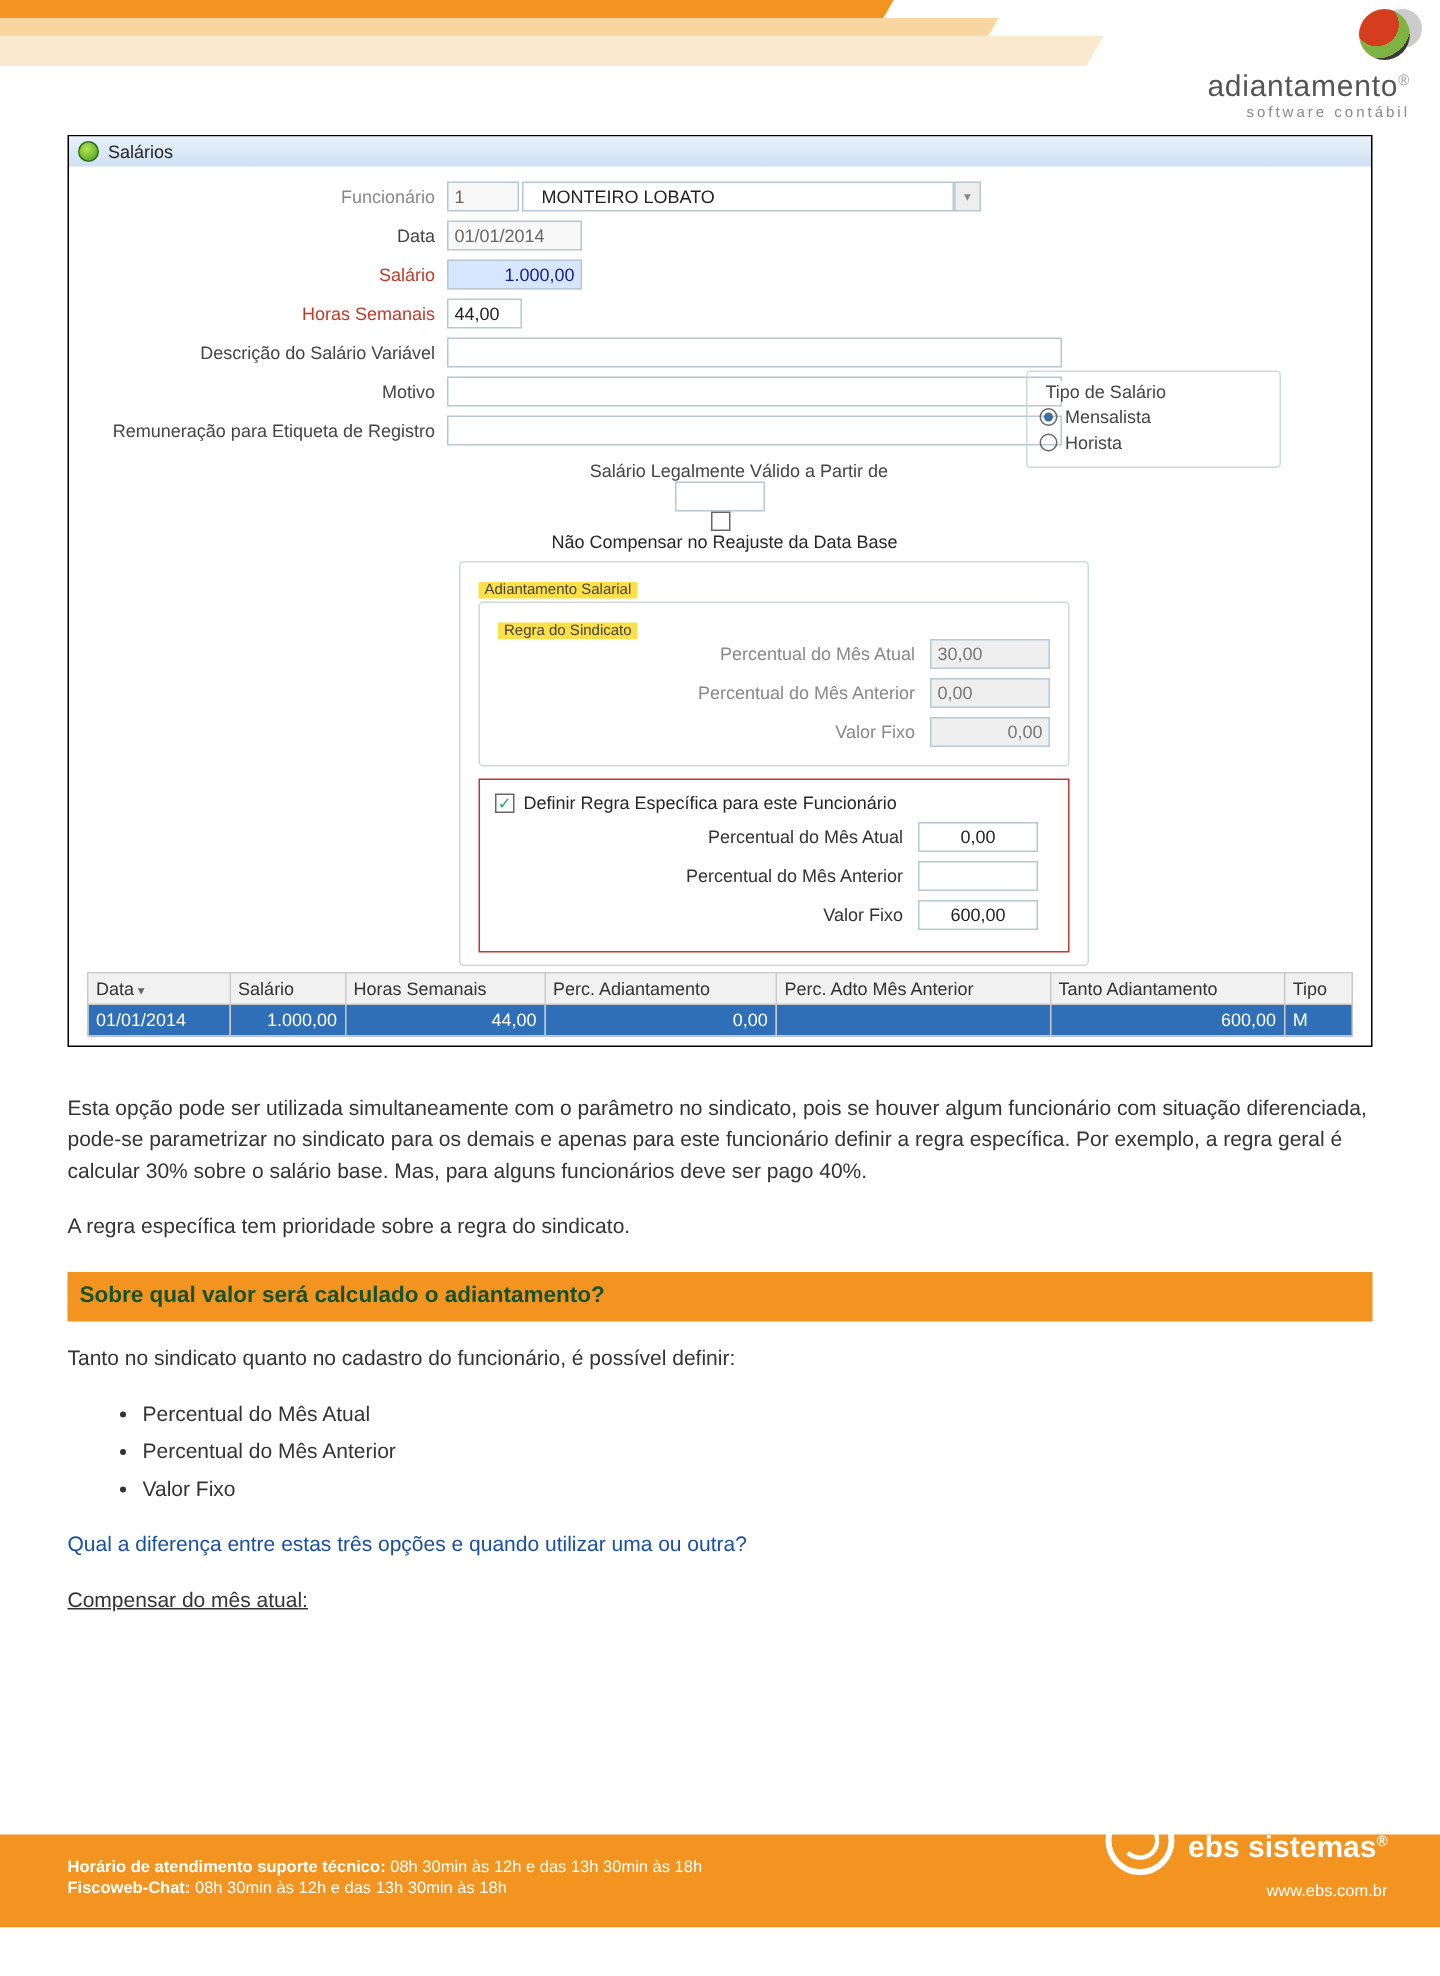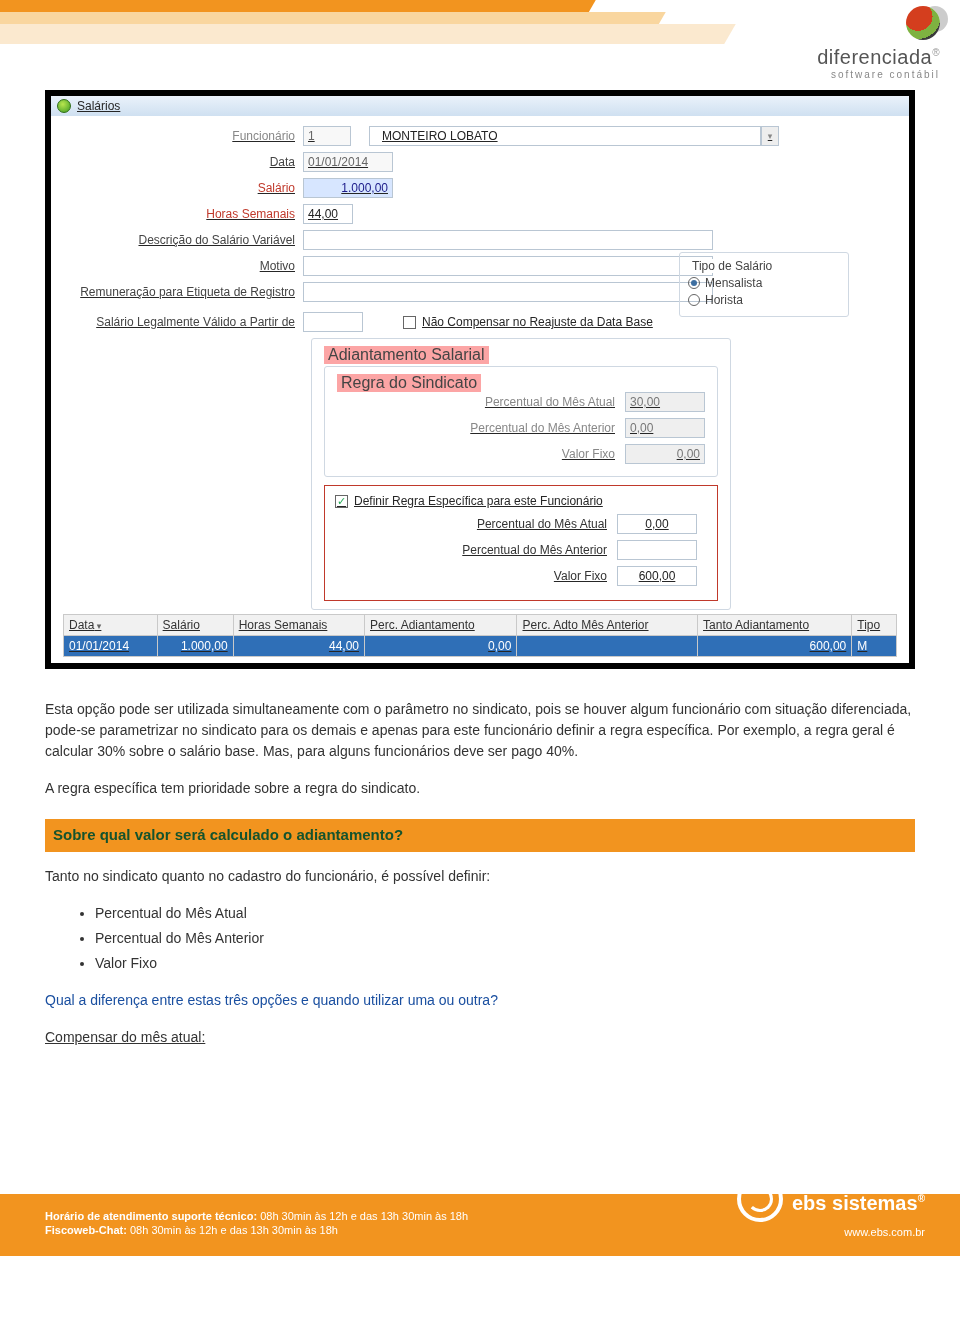--- a/index.html
+++ b/index.html
@@ -17,42 +17,42 @@
   .wedge.c { top: 24px; left: -50px; width: 780px; background: #fbe9cf; }
   
   .logo-box { position: absolute; top: 6px; right: 20px; text-align: right; z-index: 2; }
   .logo-ball { width: 34px; height: 34px; border-radius: 50%; background: radial-gradient(circle at 35% 30%, #d43e1e 0 45%, #7eb241 45% 70%, #3b3b3b 70% 100%); display:inline-block; box-shadow: 12px -4px 0 -4px #ccc; }
   .logo-name { font-size: 20px; color: #555; letter-spacing: .5px; margin-top: 2px; }
   .logo-name sup { font-size: 10px; color: #999; }
   .logo-sub { font-size: 10px; color: #888; letter-spacing: 2px; }
   
   .page { position: relative; z-index: 1; padding: 90px 45px 30px 45px; }
   
-  .win { border: 6px solid #000000; background:#fff; font-size:12px; color:#262626;text-decoration:underline; }
+  .win { border: 1px solid #000000; background:#fff; font-size:12px; color:#262626; }
   .titlebar { background: linear-gradient(#eaf2fb, #cfe0f1); padding: 3px 6px; display:flex; align-items:center; gap:6px; }
   .title-icon { width:14px; height:14px; border-radius:50%; background: radial-gradient(circle at 40% 35%, #b9e64f, #3e9a23); border:1px solid #2e6e18; }
   .form-area { padding: 10px 12px 6px 12px; }
   .row { display:flex; align-items:center; margin-bottom:6px; }
   .lbl { width: 240px; text-align:right; padding-right:8px; color:#444; }
   .lbl.red { color:#c0392b; }
   .lbl.gray { color:#888; }
   .inp { border:1px solid #b9c6d3; background:#fff; padding:2px 4px; font-family:inherit; font-size:12px; color:#222; }
   .inp.ro { background:#efefef; color:#777; }
   .inp.ro-white { background:#f8f8f8; color:#666; }
   .sel-blue { background:#d7e6ff; color:#1a1a8a; text-align:right; }
   .dropdown-btn { width:18px; height:20px; border:1px solid #b9c6d3; background:#eee; display:inline-flex; align-items:center; justify-content:center; color:#888; font-size:9px; }
   .right-block { position:absolute; right:60px; top:156px; width:170px;margin-left:20px; }
   .group { border:1px solid #cfd8e2; border-radius:3px; padding:6px 8px; font-size:12px; color:#444; }
   .group .gtitle { margin-top:-14px; background:#fff; display:inline-block; padding:0 4px; font-size:12px; color:#444; }
   .radio-row { display:flex; align-items:center; gap:5px; margin:3px 0; }
   .radio { width:12px; height:12px; border-radius:50%; border:1px solid #666; display:inline-flex; align-items:center; justify-content:center; }
   .radio.on::after { content:""; width:6px; height:6px; border-radius:50%; background:#3e6fa1; }
   .checkbox { width:13px; height:13px; border:1px solid #666; display:inline-flex; align-items:center; justify-content:center; background:#fff; font-size:11px; color:#2a5; }
   .fieldset { border:1px solid #cfd8e2; border-radius:3px; padding:10px 12px 8px 12px; margin-top:6px; }
-  .fieldset .legend { margin-top:-18px; background:#fca5a5; display:inline-block; padding:0 4px; font-size:16px; color:#444; }
+  .fieldset .legend { margin-top:-18px; background:#fde047; display:inline-block; padding:0 4px; font-size:10px; color:#444; }
   .sub-row { display:flex; align-items:center; justify-content:flex-end; margin-bottom:6px; gap:10px; }
   .sub-row .slbl { color:#888; }
   .sub-row .slbl.dark { color:#333; }
   .sub-row .sval { width:80px; text-align:left; }
   .spec-box { border:1px solid #c0392b; padding:8px 20px 8px 10px; margin-top:8px; }
   .spec-chk-row { display:flex; align-items:center; gap:6px; margin-bottom:6px; }
   
   .tbl { width:100%; border-collapse:collapse; font-size:12px; margin-top:4px; }
   .tbl th { background:#f1f1f1; border:1px solid #c9c9c9; padding:3px 5px; font-weight:normal; color:#333; text-align:left; white-space:nowrap; }
   .tbl td { border:1px solid #c9c9c9; padding:3px 5px; }
@@ -82,37 +82,37 @@
 <body>
 
 <div class="top-wedges">
   <div class="wedge a"></div>
     <div class="wedge b"></div>
     <div class="wedge c"></div>
 </div>
 
 <div class="logo-box">
   <span class="logo-ball"></span>
-  <div class="logo-name"><span>diferenciada</span><sup>®</sup></div>
+  <div class="logo-name"><span>adiantamento</span><sup>®</sup></div>
   <div class="logo-sub">software contábil</div>
 </div>
 
 <div class="page">
 
   <div class="win" style="position:relative;">
     <div class="titlebar">
       <span class="title-icon"></span>
       <span>Salários</span>
     </div>
 
     <div class="form-area">
       <div class="row">
         <span class="lbl gray">Funcionário</span>
         <input class="inp ro-white" style="width: 48px;" value="1">
-        <input class="inp" style="width: 392px; margin-left: 18px; padding-left: 12px;" value="MONTEIRO LOBATO">
+        <input class="inp" style="width: 288px; margin-left: 2px; padding-left: 12px;" value="MONTEIRO LOBATO">
         <span class="dropdown-btn">▾</span>
       </div>
       <div class="row">
         <span class="lbl">Data</span>
         <input class="inp ro-white" style="width: 90px;" value="01/01/2014">
       </div>
       <div class="row">
         <span class="lbl red">Salário</span>
         <input class="inp sel-blue" style="width: 90px;" value="1.000,00">
       </div>
@@ -125,21 +125,21 @@
         <input class="inp" style="width: 410px;">
       </div>
       <div class="row">
         <span class="lbl">Motivo</span>
         <input class="inp" style="width: 410px;">
       </div>
       <div class="row">
         <span class="lbl">Remuneração para Etiqueta de Registro</span>
         <input class="inp" style="width: 410px;">
       </div>
-      <div class="row" style="margin-top:10px;">
+      <div class="row" style="margin-top:10px;flex-direction:column;">
         <span class="lbl">Salário Legalmente Válido a Partir de</span>
         <input class="inp" style="width: 60px;">
         <span style="width:40px"></span>
         <span class="checkbox"></span>
         <span style="margin-left:6px">Não Compensar no Reajuste da Data Base</span>
       </div>
 
       <div style="margin-left:248px; width:420px;">
         <div class="fieldset">
           <span class="legend">Adiantamento Salarial</span>

